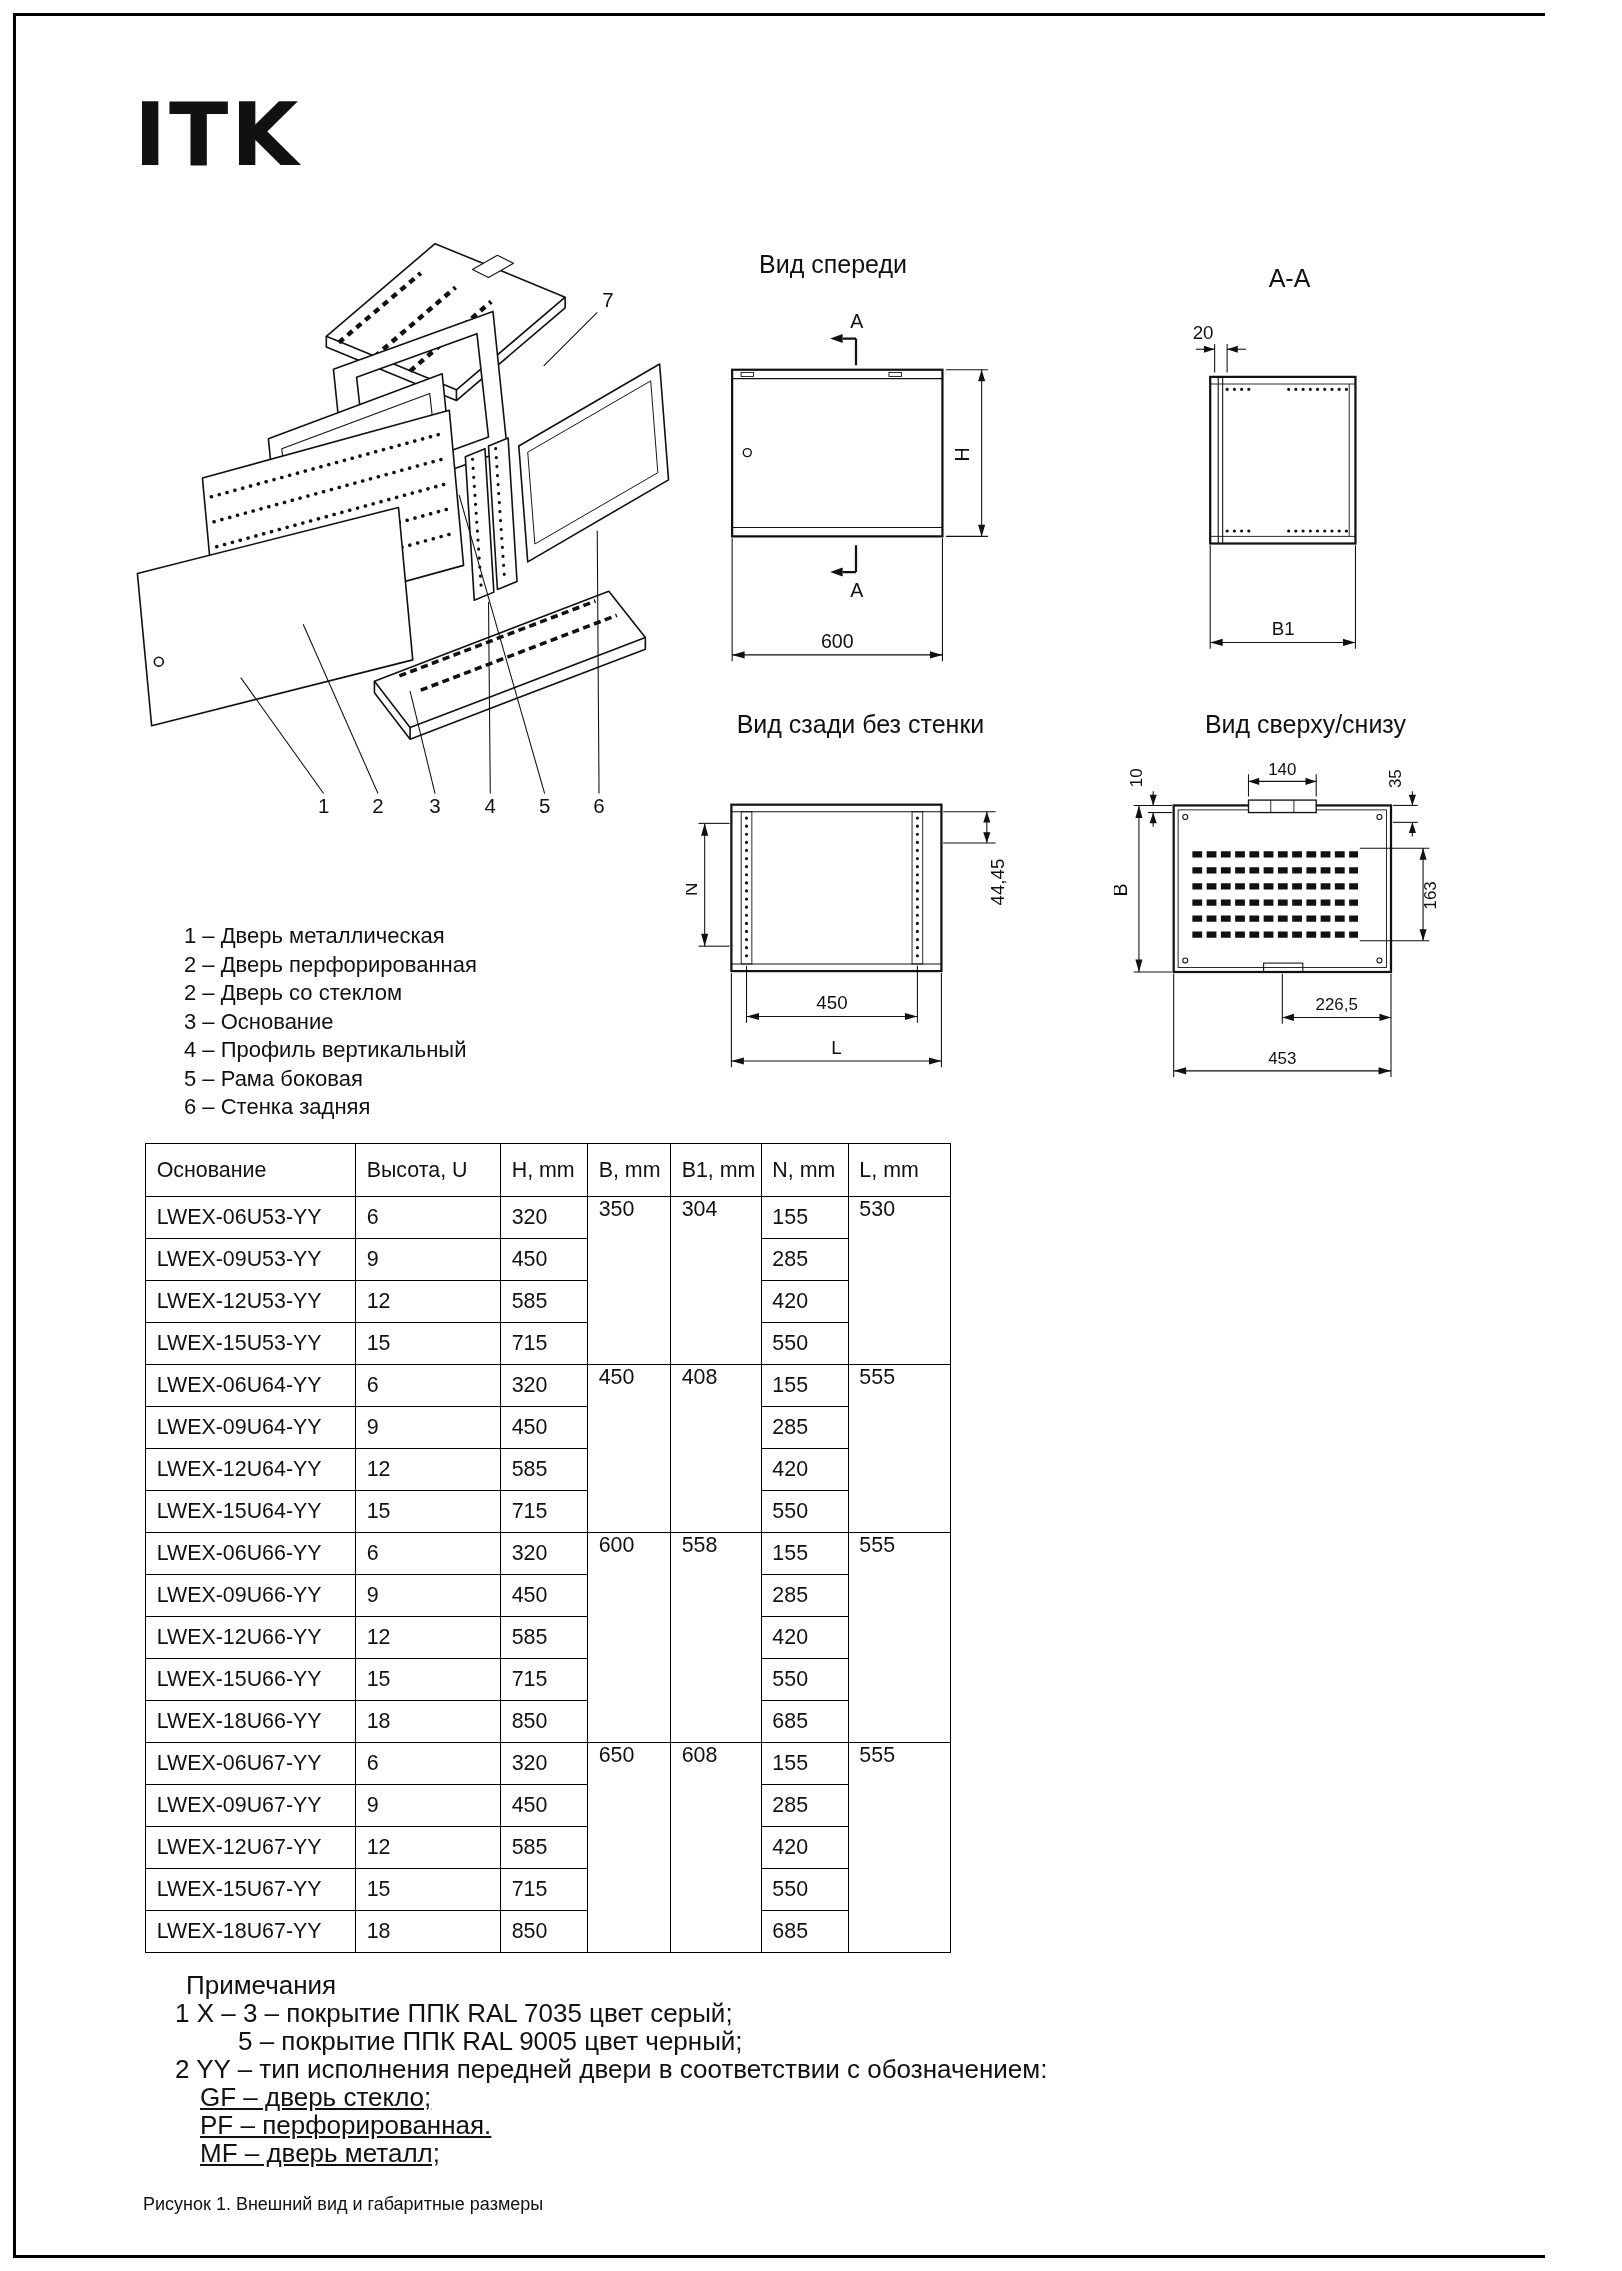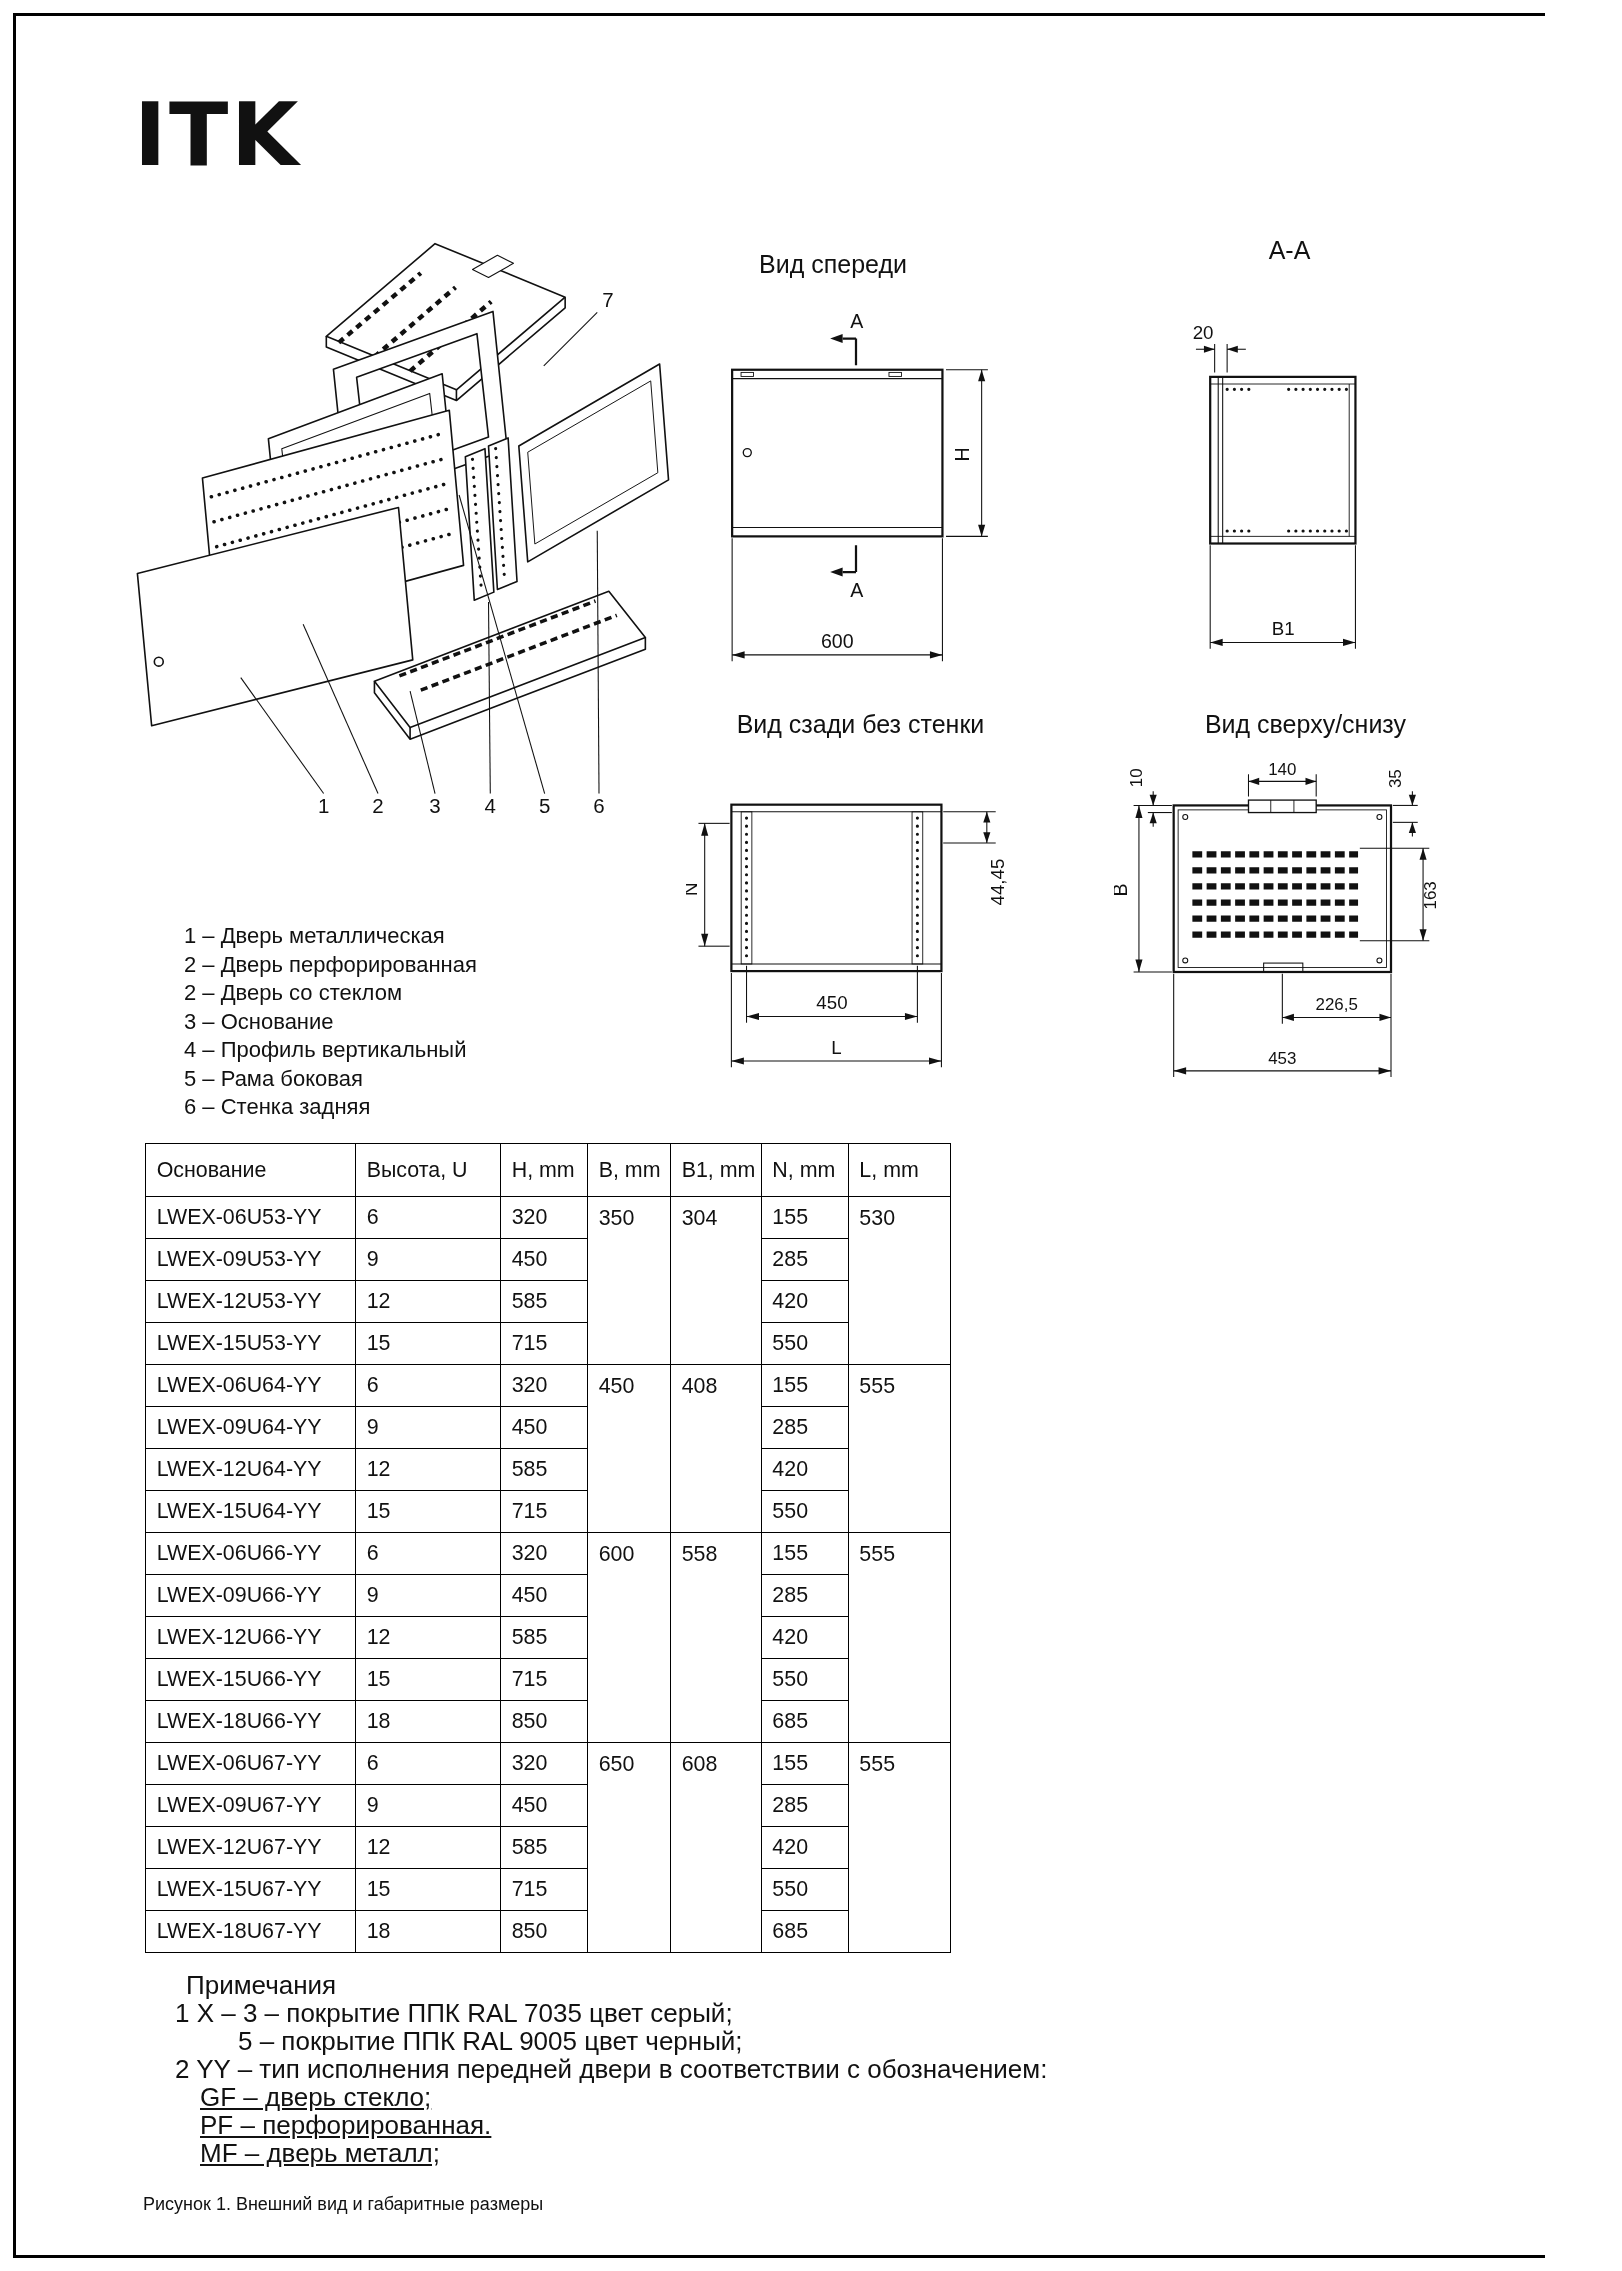--- a/index.html
+++ b/index.html
@@ -10,21 +10,21 @@
   .abs{position:absolute;}
   .logo{font-family:"DejaVu Sans",sans-serif;font-weight:700;font-size:87px;line-height:1;letter-spacing:2.7px;}
   .view-title{font-size:25px;text-align:center;white-space:nowrap;}
   .legend{font-size:22px;line-height:28.5px;margin-left:39px;}
   .legend-line{white-space:nowrap;}
   .spec-table{border-collapse:collapse;table-layout:fixed;}
   .spec-table th,.spec-table td{border:1.8px solid #000;font-weight:400;text-align:left;
       vertical-align:middle;padding:0 5.3px 0 10.7px;font-size:21.4px;white-space:nowrap;}
   .spec-table thead th{height:53px;}
   .spec-table td{height:42px;}
-  .spec-table td.c-top{vertical-align:top;padding-top:9px;}
+  .spec-table td.c-top{vertical-align:top;}
   .notes{font-size:26px;line-height:28px;}
   .note-line{white-space:nowrap;}
   .note-title{margin-left:41px;}
   .ind-b{margin-left:30px;}
   .ind-c{margin-left:55px;text-decoration:underline;}
   .ind-d{margin-left:93px;}
   .caption{font-size:18px;}
   svg text{font-family:"Liberation Sans",sans-serif;fill:#111;}
 </style>
 </head>
@@ -122,21 +122,21 @@
       <polygon points="272,405 258,401 258,409"></polygon>
     </g>
     <g font-size="22" text-anchor="middle">
       <text x="176" y="38">A</text>
       <text x="176" y="340">A</text>
       <text x="302" y="180" transform="rotate(-90 302 180)">H</text>
       <text x="154" y="397">600</text>
     </g>
   </svg>
 
-  <div class="abs view-title" style="left:1218px;top:236px;width:143px">A-A</div>
+  <div class="abs view-title" style="left:1218px;top:264px;width:143px">A-A</div>
   <svg class="abs" style="left:1185px;top:294px;" width="250" height="401" viewBox="0 0 280 450">
     <g fill="none" stroke="#111">
       <rect x="28" y="93" width="163" height="187" stroke-width="2.5"></rect>
       <line x1="37" y1="93" x2="37" y2="280" stroke-width="1.2"></line>
       <line x1="42" y1="93" x2="42" y2="280" stroke-width="1.2"></line>
       <line x1="28" y1="101" x2="191" y2="101" stroke-width="1"></line>
       <line x1="184" y1="101" x2="184" y2="272" stroke-width="1"></line>
       <line x1="28" y1="272" x2="191" y2="272" stroke-width="1"></line>
       <g stroke-width="3.5" stroke-linecap="round" stroke-dasharray="0.1 8">
         <line x1="116" y1="107" x2="188" y2="107"></line>

